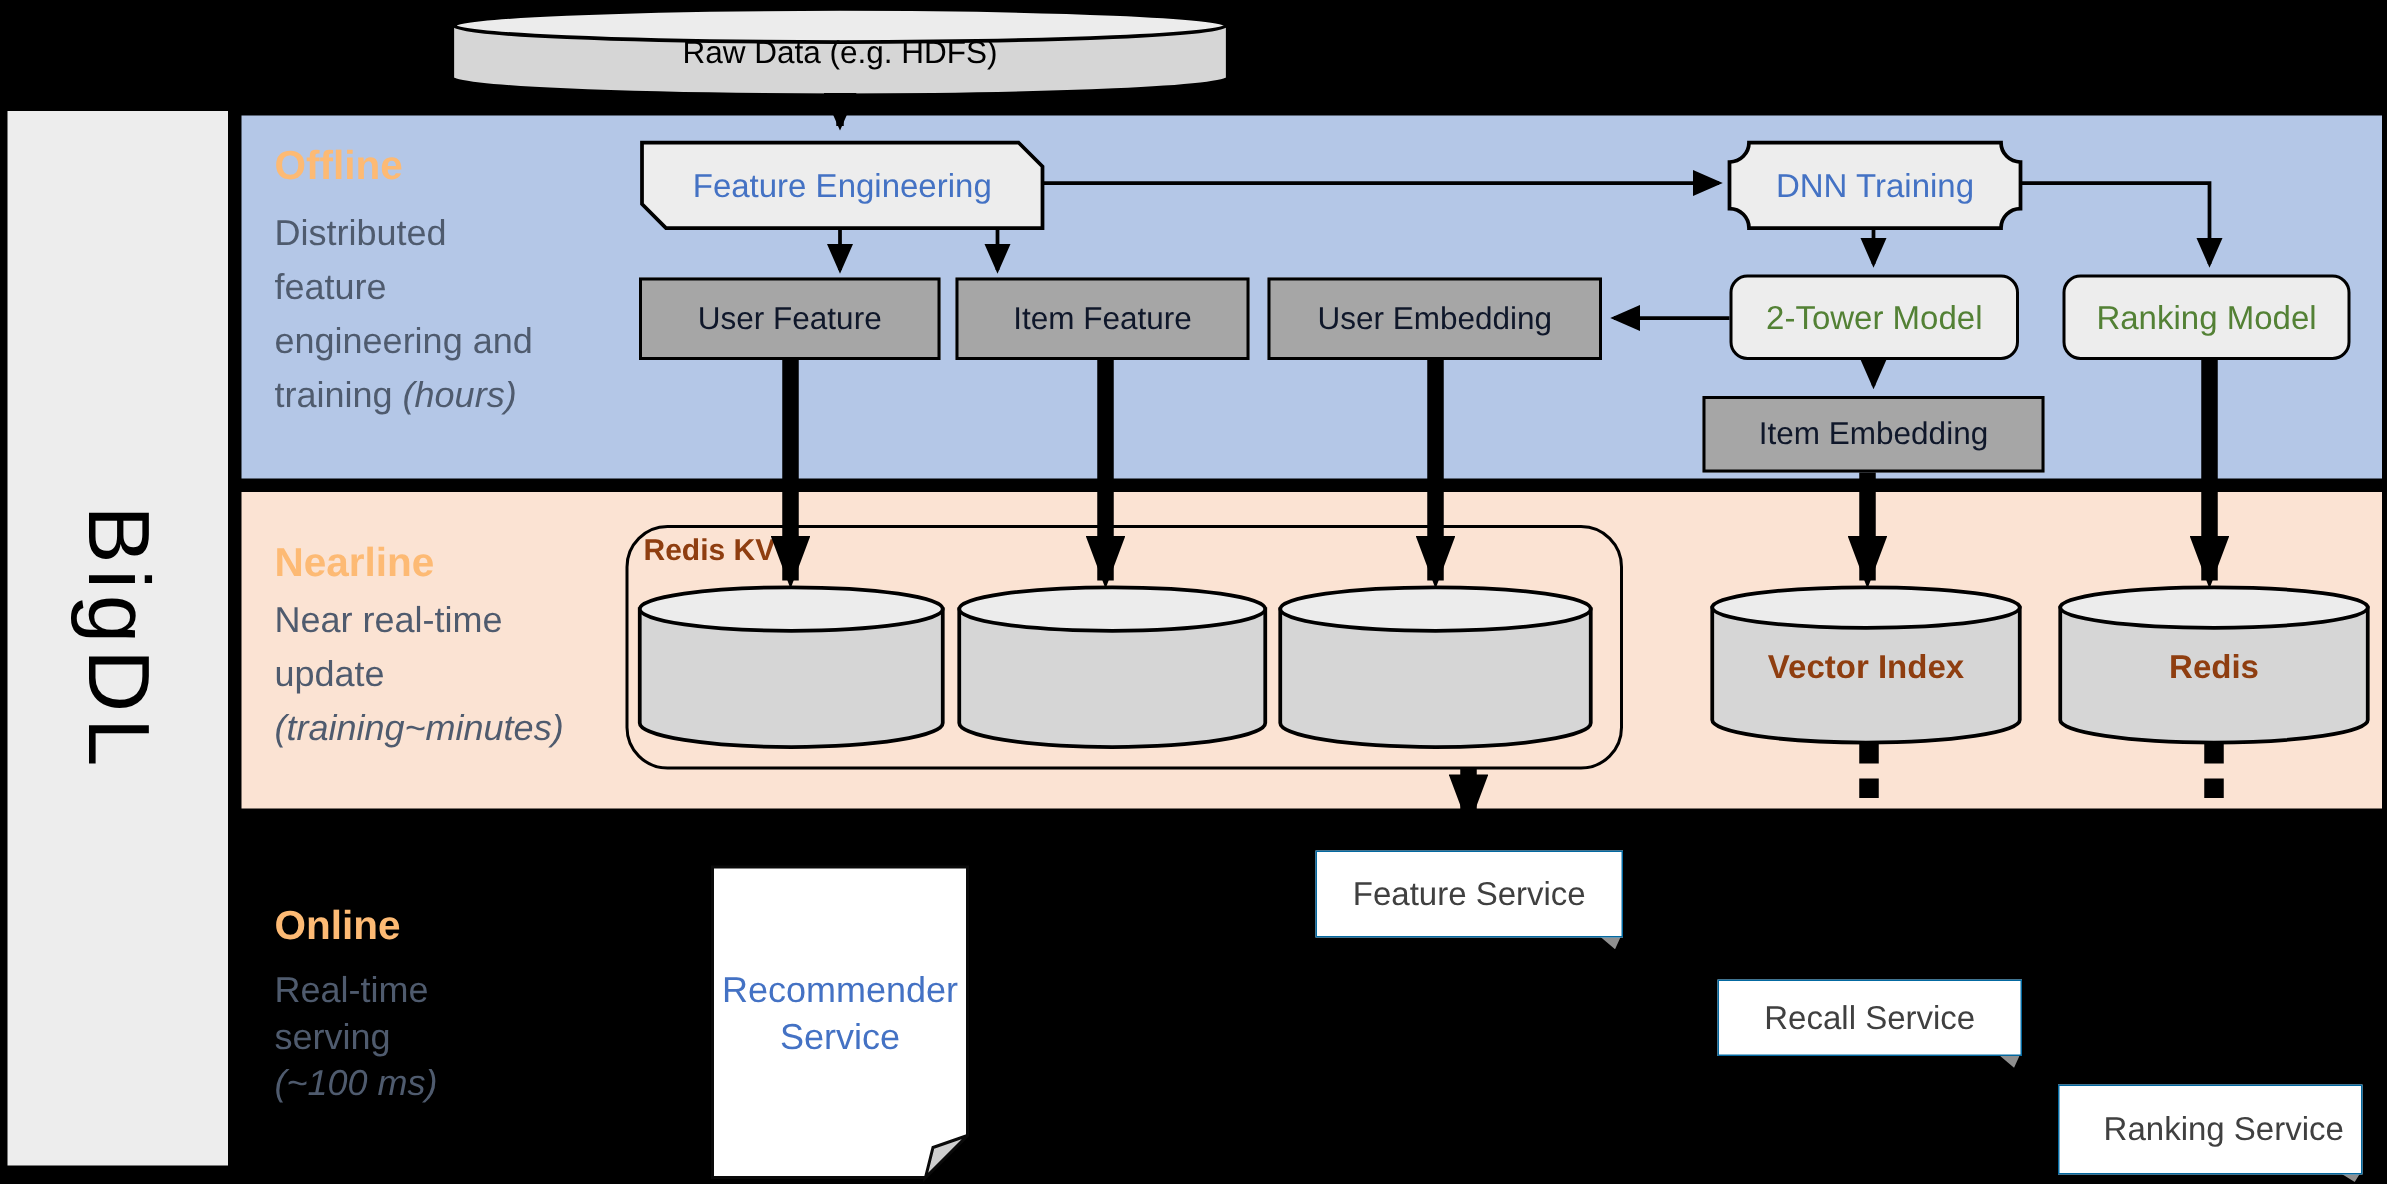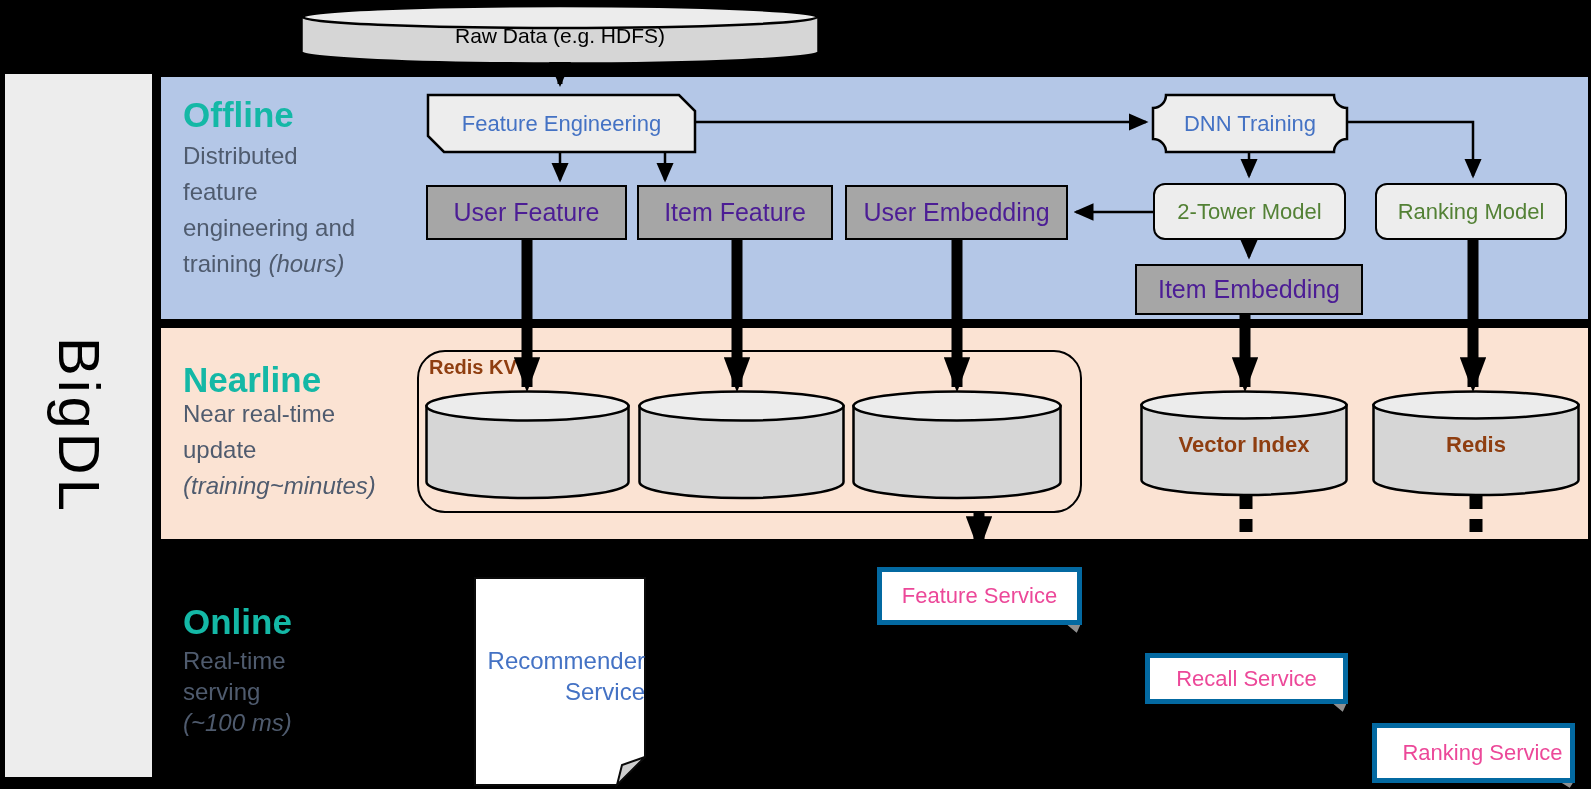--- a/index.html
+++ b/index.html
@@ -6,28 +6,28 @@
   *{box-sizing:border-box;}
   #stage{
     position:relative;width:1591px;height:789px;background:#000;overflow:hidden;
     font-family:"Liberation Sans", sans-serif;
   }
   .abs{position:absolute;}
   .layer{position:absolute;left:0;top:0;pointer-events:none;}
   .band{position:absolute;left:161px;width:1427px;}
   .band.offline{top:77px;height:242px;background:#b4c7e7;}
   .band.nearline{top:328px;height:211px;background:#fbe3d3;}
-  .section-title{font-size:35px;font-weight:700;color:#14b8a6;line-height:1.1;}
+  .section-title{font-size:27px;font-weight:700;color:#fdba74;line-height:1.1;}
   .section-desc{font-size:24px;color:#4f5b6e;line-height:36px;}
   .section-desc .it, .it{font-style:italic;}
   .lbl{display:flex;align-items:center;justify-content:center;text-align:center;}
   .box{position:absolute;border:2.5px solid #000;display:flex;align-items:center;justify-content:center;text-align:center;}
-  .gray-box{background:#a6a6a6;color:#4c1d95;font-size:25px;}
+  .gray-box{background:#a6a6a6;color:#0f172a;font-size:21px;}
   .round-box{background:#ededed;border-radius:12px;color:#538135;font-size:22px;text-align:right;}
-  .svc{position:absolute;background:#ffffff;border:5px solid #0369a1;display:flex;align-items:center;justify-content:center;color:#ec4899;font-size:22px;}
+  .svc{position:absolute;background:#ffffff;border:1px solid #0369a1;display:flex;align-items:center;justify-content:center;color:#404040;font-size:22px;}
   .blue-text{color:#4472c4;}
   .brown-text{color:#8f3e10;font-weight:bold;}
   #bigdl-bar{
     left:5px;top:74px;width:147px;height:703px;background:#ededed;
     display:flex;align-items:center;justify-content:center;
   }
   #bigdl-bar .vtxt{
     writing-mode:vertical-rl;font-size:58px;color:#000;letter-spacing:4px;line-height:1;
   }
 </style>
@@ -143,21 +143,21 @@
 
   <div class="svc" style="left:877px;top:567px;width:205px;height:58px;">
     <span>Feature Service</span>
   </div>
   <div class="svc" style="left:1145px;top:653px;width:203px;height:51px;">
     <span>Recall Service</span>
   </div>
   <div class="svc" style="left:1372px;top:723px;width:203px;height:60px;padding-left:18px;">
     <span>Ranking Service</span>
   </div>
-  <div class="abs" style="left:475px;top:645px;width:170px;text-align:right;font-size:24px;line-height:31px;color:#4472c4;">
+  <div class="abs" style="left:475px;top:645px;width:170px;text-align:center;font-size:24px;line-height:31px;color:#4472c4;">
     <div>Recommender</div>
     <div>Service</div>
   </div>
 
   <svg class="layer" width="1591" height="789" viewBox="0 0 1591 789">
     <defs>
       <marker id="mThin" markerUnits="strokeWidth" markerWidth="8" markerHeight="7" refX="7" refY="3.5" orient="auto">
         <path d="M0 0 L8 3.5 L0 7 Z" fill="#000"></path>
       </marker>
       <marker id="mMid" markerUnits="strokeWidth" markerWidth="5" markerHeight="4.4" refX="4.4" refY="2.2" orient="auto">

